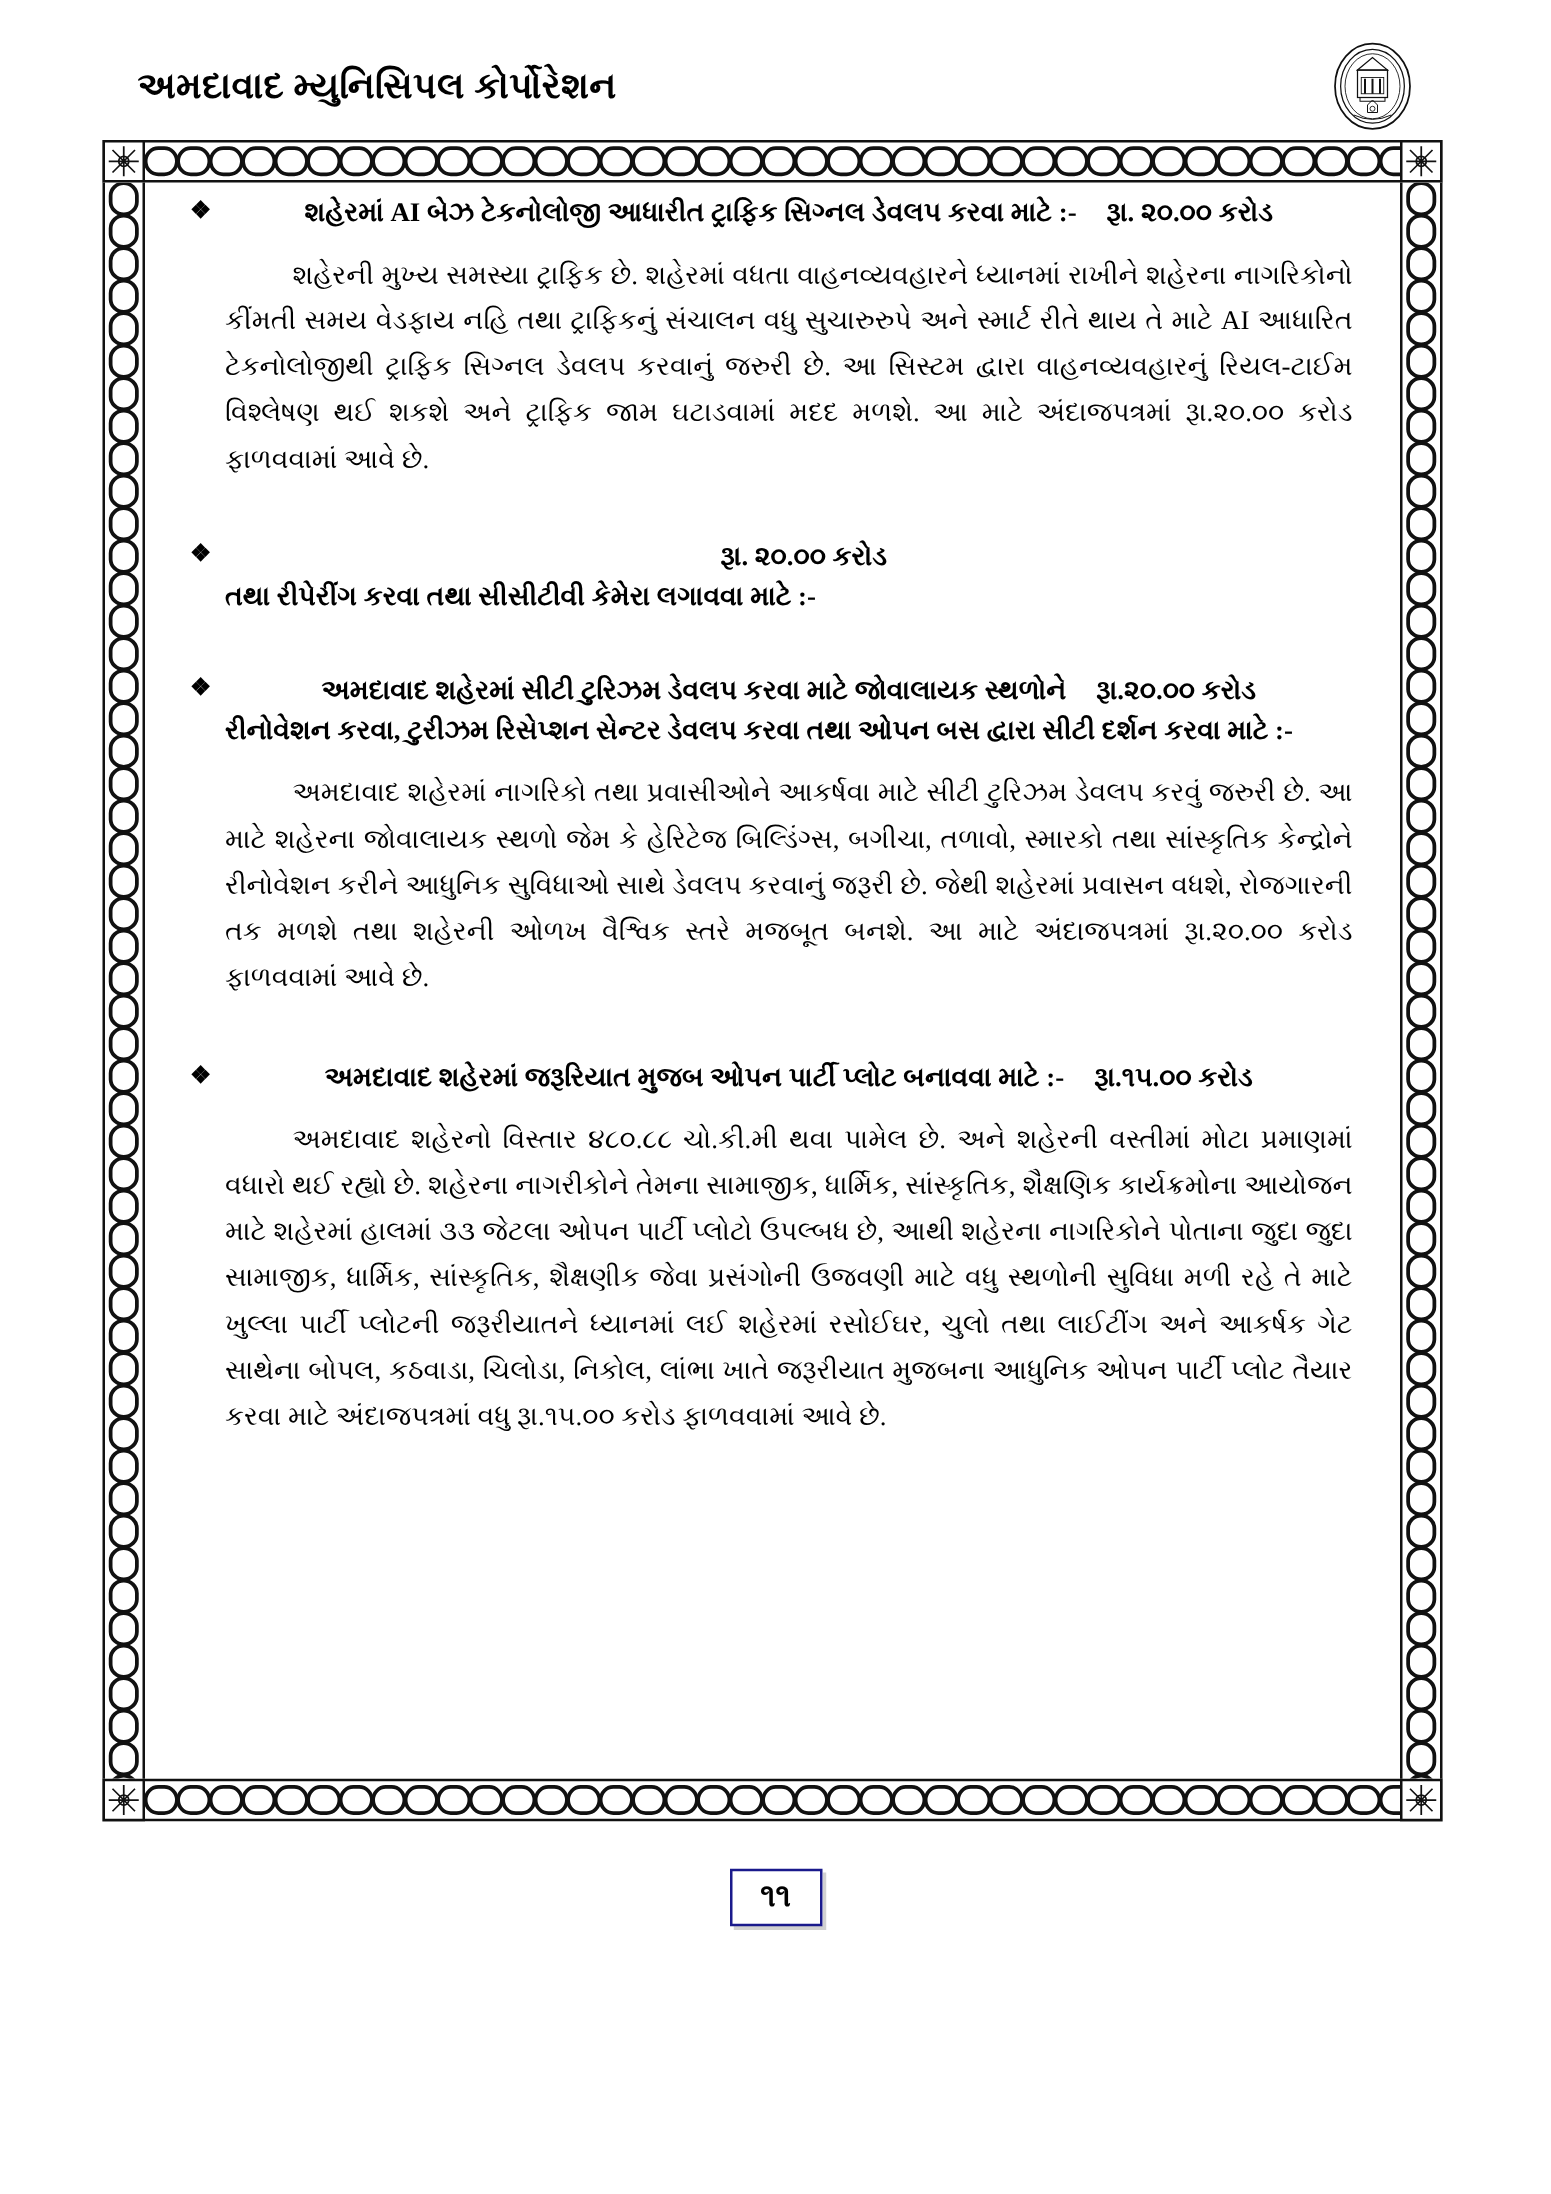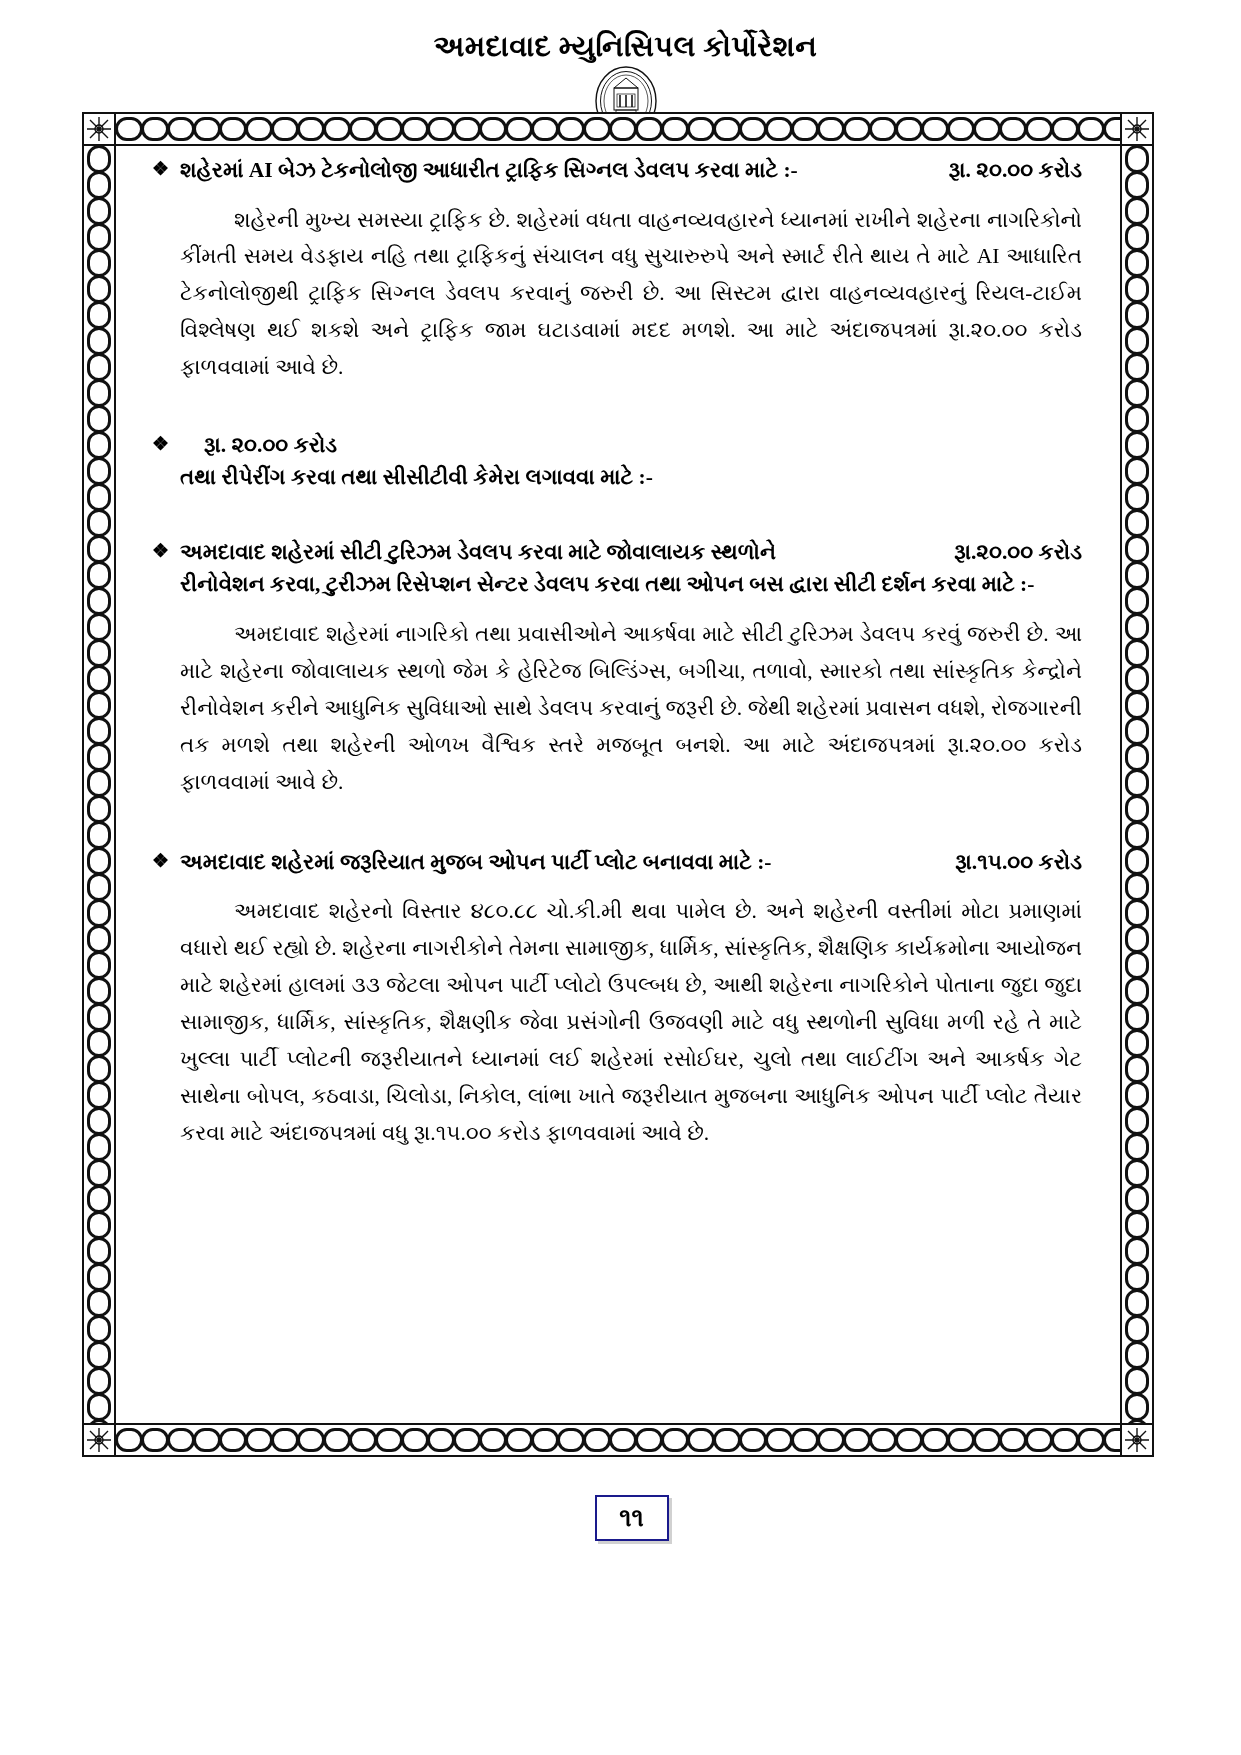--- a/index.html
+++ b/index.html
@@ -19,21 +19,20 @@
   
   .page-header {
     position: absolute;
     top: 30px;
     left: 110px;
     right: 100px;
     height: 78px;
     display: flex;
     align-items: center;
     justify-content: space-between;
-    flex-direction: column;
   }
   .header-left {
     font-size: 29px;
     font-weight: bold;
     letter-spacing: 0.3px;
     white-space: nowrap;
   }
   .header-right {
     font-size: 29px;
     font-weight: bold;
@@ -153,21 +152,21 @@
   .bullet {
     flex: 0 0 auto;
     width: 28px;
     font-size: 19px;
     line-height: 1.5;
     color: #000;
   }
   .head-text-wrap {
     flex: 1 1 auto;
     display: flex;
-    justify-content: space-between;
+    justify-content: center;
     align-items: flex-start;
   }
   .head-title {
     white-space: pre-wrap;
   }
   .head-amount {
     flex: 0 0 auto;
     white-space: nowrap;
     margin-left: 24px;
     font-weight: bold;
@@ -202,21 +201,20 @@
     height: 46px;
     border: 2px solid #1a1a8c;
     box-sizing: border-box;
     display: flex;
     align-items: center;
     justify-content: center;
     font-size: 25px;
     font-weight: bold;
     color: #000;
     box-shadow: 3px 3px 0 rgba(0,0,0,0.18);
-    margin-left: 11px;
   }
 </style>
 </head>
 <body>
 
 <div class="page-header">
   <div class="header-left">અમદાવાદ મ્યુનિસિપલ કોર્પોરેશન</div>
 
   <div class="emblem">
     <svg width="74" height="74" viewBox="0 0 74 74" aria-hidden="true">

